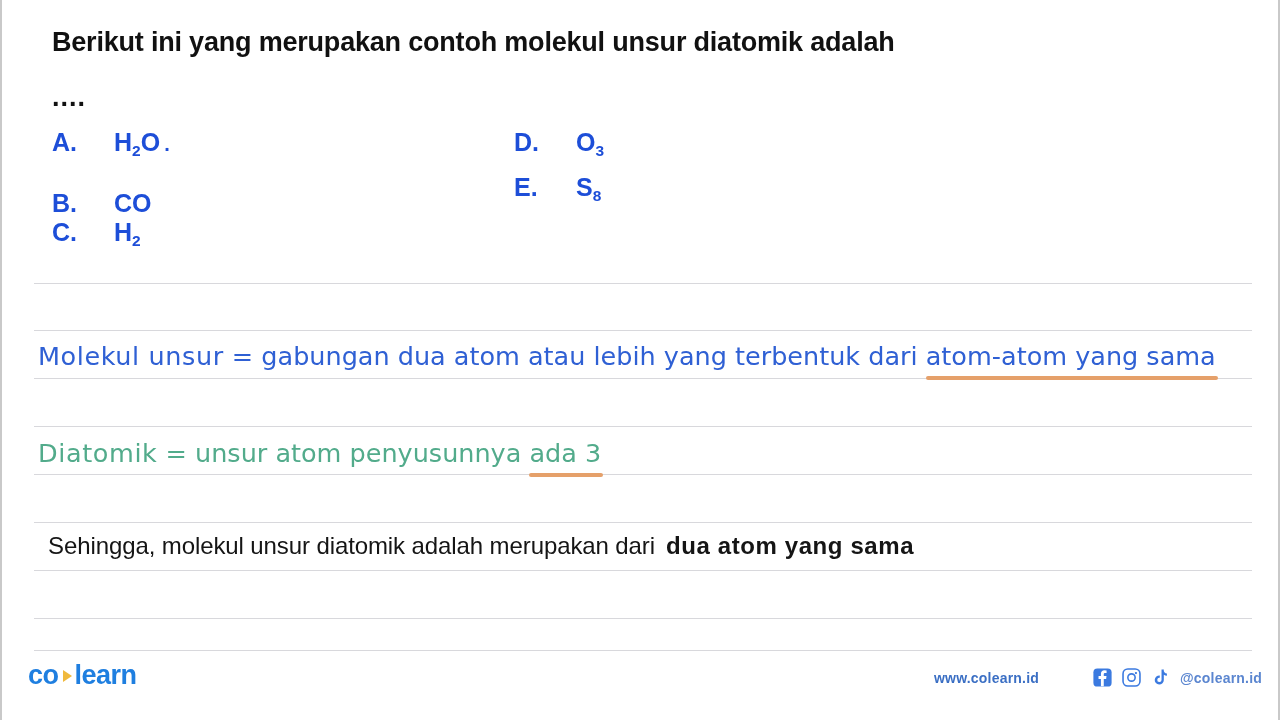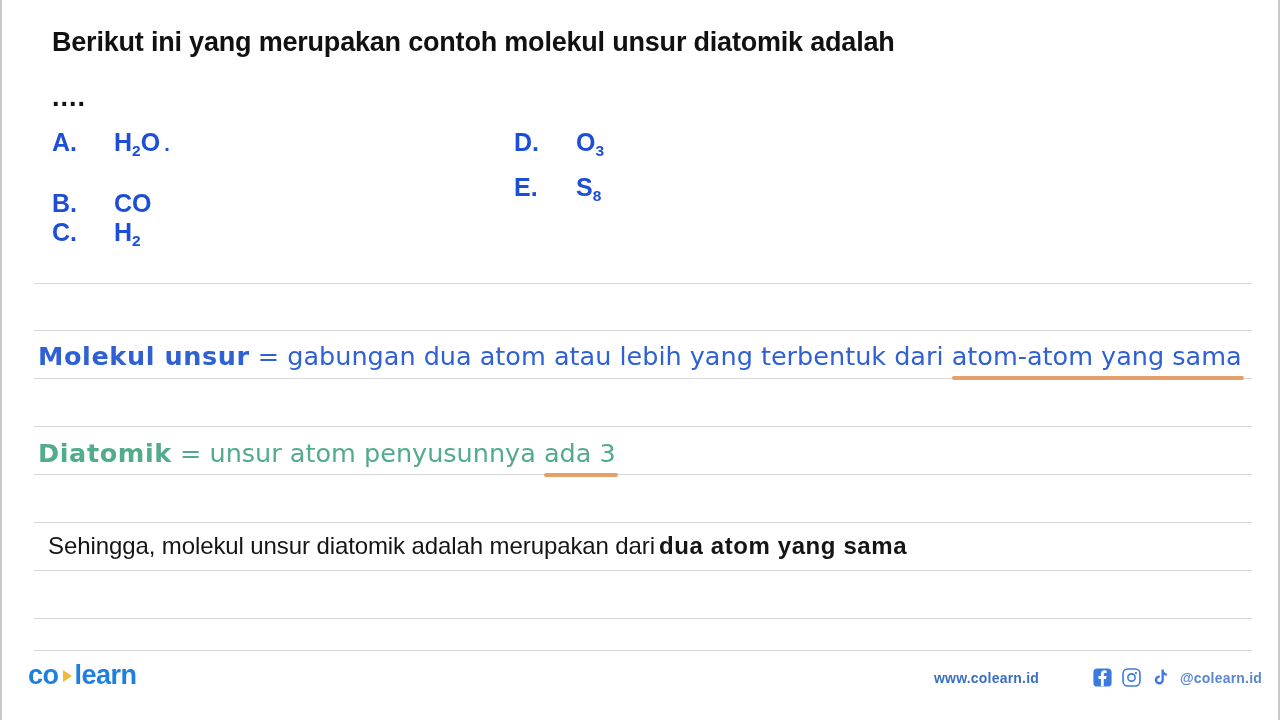--- a/index.html
+++ b/index.html
@@ -90,21 +90,21 @@
 
   
   .expl {
     position: absolute;
     font-size: 25.5px;
     line-height: 1;
     white-space: nowrap;
     font-family: "DejaVu Sans", sans-serif;
   }
   .expl .kw {
-    font-weight: bold;
+    font-weight: normal;
     letter-spacing: 0.6px;
   }
   .expl .uline {
     position: relative;
   }
   .expl .uline::after {
     content: "";
     position: absolute;
     left: 0; right: -2px;
     bottom: -9px;
@@ -131,21 +131,21 @@
     top: 534px;
     font-size: 24px;
     color: #151515;
     white-space: nowrap;
     line-height: 1;
     letter-spacing: -0.1px;
   }
   #conclusion .strong {
     font-weight: bold;
     letter-spacing: 0.6px;
-    padding-left: 4px;
+    padding-left: 11px;
   }
 
   
   #logo {
     position: absolute;
     left: 26px;
     top: 660px;
     display: flex;
     align-items: center;
     font-size: 27px;

